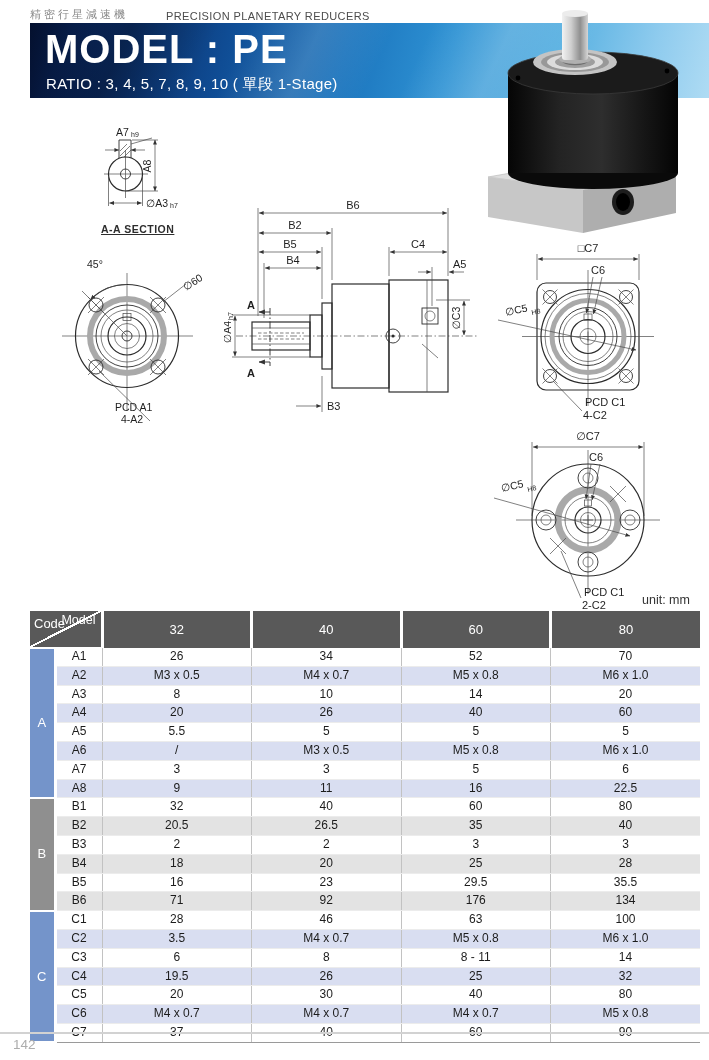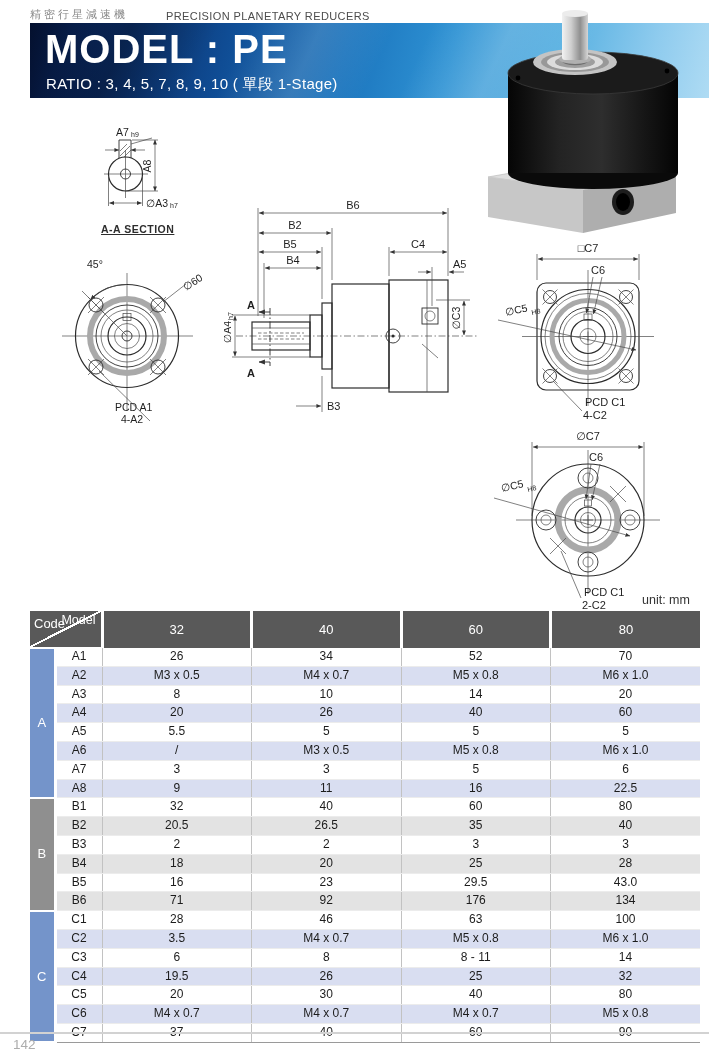--- a/index.html
+++ b/index.html
@@ -466,21 +466,21 @@
         <td class="val">18</td>
         <td class="val">20</td>
         <td class="val">25</td>
         <td class="val">28</td>
       </tr>
       <tr>
         <td class="code">B5</td>
         <td class="val">16</td>
         <td class="val">23</td>
         <td class="val">29.5</td>
-        <td class="val">43.0</td>
+        <td class="val">35.5</td>
       </tr>
       <tr class="alt-gray">
         <td class="code">B6</td>
         <td class="val">71</td>
         <td class="val">92</td>
         <td class="val">176</td>
         <td class="val">134</td>
       </tr>
       <tr>
         <td class="band band-blue" rowspan="7">C</td>

